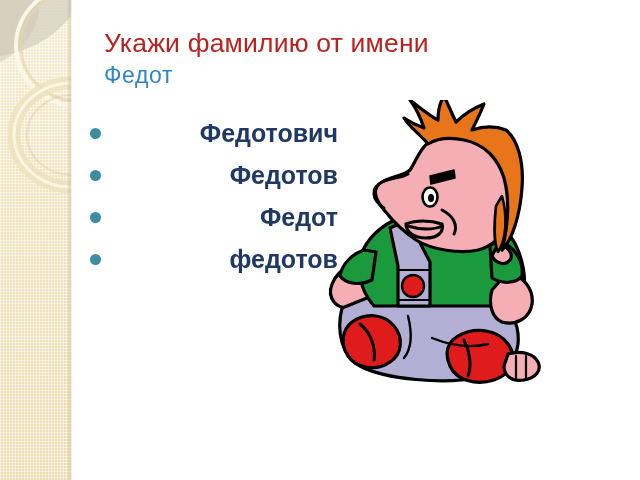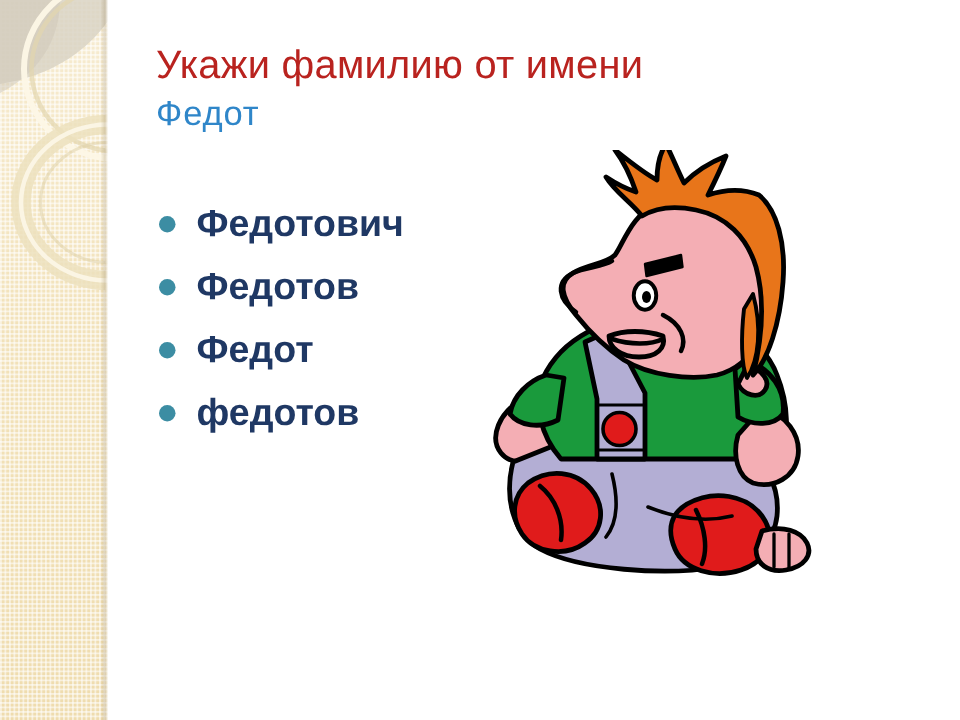--- a/index.html
+++ b/index.html
@@ -78,22 +78,23 @@
     letter-spacing: 0.6px;
   }
 
   
   .bullet-list {
     position: absolute;
     left: 88px;
     top: 115px;
     width: 250px;
     list-style: none;
-    margin: 16px;
+    margin: 0;
     padding: 0;
+    text-align: right;
   }
   .bullet-list li {
     position: relative;
     padding-left: 27px;
     margin: 0 0 6px 0;
     font-size: 25px;
     line-height: 36px;
     color: #1f3864;
     font-weight: bold;
     white-space: nowrap;

